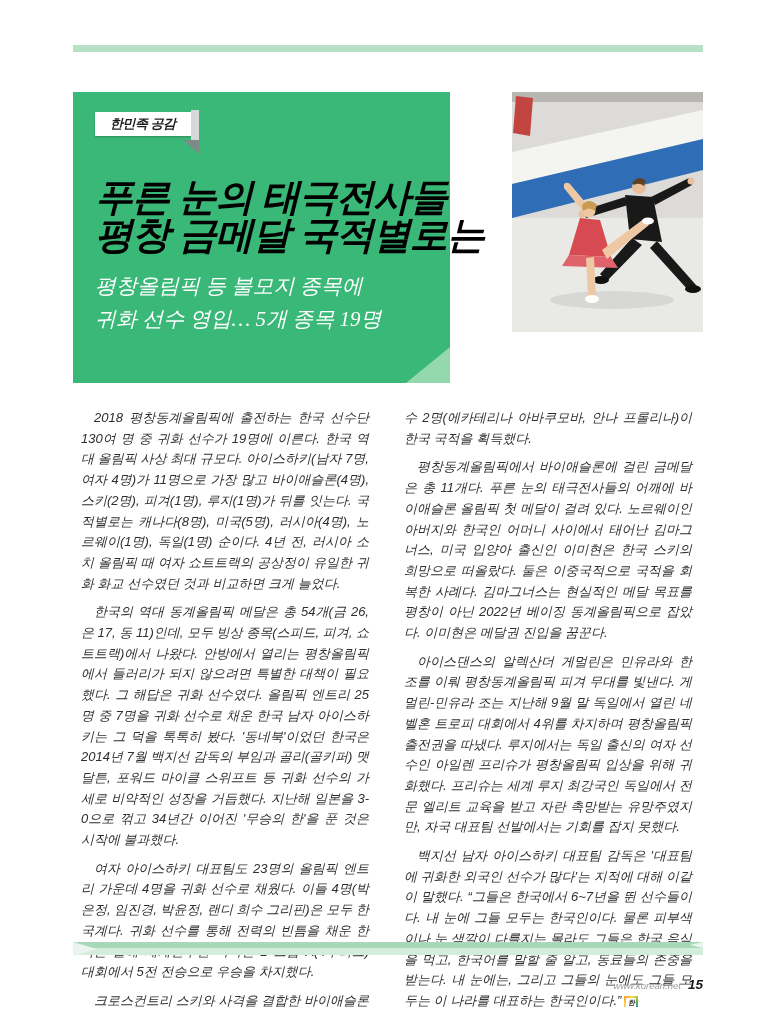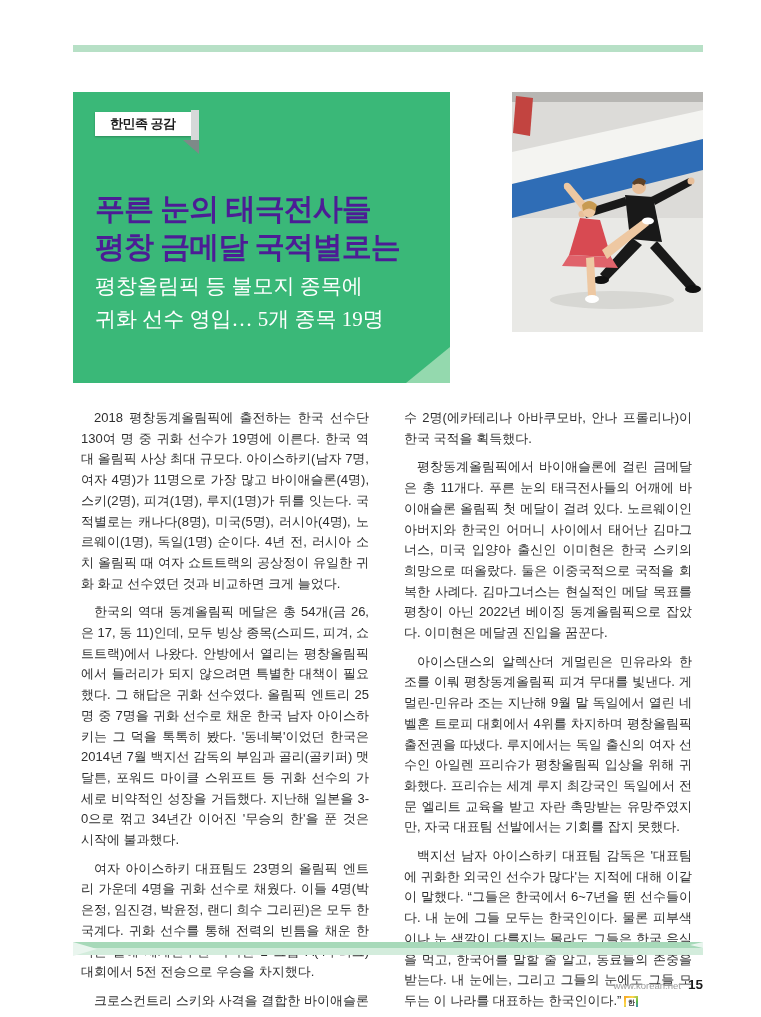--- a/index.html
+++ b/index.html
@@ -1,32 +1,32 @@
 <!DOCTYPE html>
 <html><head>
 <meta charset="utf-8">
 <style>
   html,body{margin:0;padding:0;background:#ffffff;}
   .page{position:relative;width:761px;height:1007px;background:#ffffff;overflow:hidden;
-        font-family:"Liberation Sans",sans-serif;}
+        font-family:"Liberation Sans",sans-serif;font-style:italic;}
   .top-bar{position:absolute;left:73px;top:45px;width:630px;height:7px;background:#b7e0c6;}
 
   
   .feature{position:absolute;left:73px;top:92px;width:377px;height:291px;background:#3ab878;}
   .corner-curl{position:absolute;right:0;bottom:0;width:0;height:0;
                border-bottom:36px solid #94d9ae;border-left:44px solid transparent;}
   .badge{position:absolute;left:22px;top:20px;height:24px;background:#ffffff;
          box-shadow:0 1px 2px rgba(0,0,0,.25);}
   .badge-label{display:block;padding:0 15px;line-height:24px;font-size:13px;font-weight:700;
          color:#1c1c1c;letter-spacing:-0.5px;white-space:nowrap;}
   .badge-tail{position:absolute;left:100%;top:-2px;width:8px;height:30px;background:#d6d9d9;}
   .badge-fold{position:absolute;left:calc(100% - 8px);top:28px;width:0;height:0;
          border-right:16px solid #7d8a88;border-bottom:14px solid transparent;}
-  .headline{position:absolute;left:22px;top:98px;color:#4c1d95;font-weight:800;
-         font-size:30px;line-height:38px;letter-spacing:-1px;white-space:nowrap;}
+  .headline{position:absolute;left:22px;top:86px;color:#000000;font-weight:800;
+         font-size:38px;line-height:38px;letter-spacing:-1px;white-space:nowrap;}
   .subhead{position:absolute;left:22px;top:178px;color:#ffffff;
          font-family:"Liberation Serif",serif;font-size:21px;line-height:33px;white-space:nowrap;}
 
   
   .photo{position:absolute;left:512px;top:92px;width:191px;height:240px;overflow:hidden;}
   .photo svg{display:block;}
   .caption{position:absolute;left:517px;top:337px;width:187px;font-size:9.5px;
          line-height:14.3px;color:#4d4d4d;text-align:justify;}
 
   

